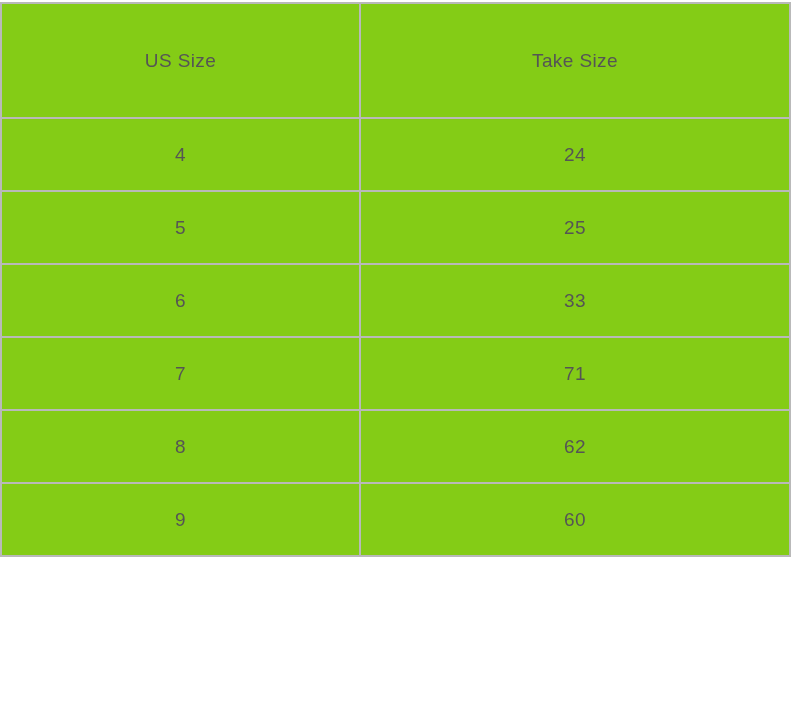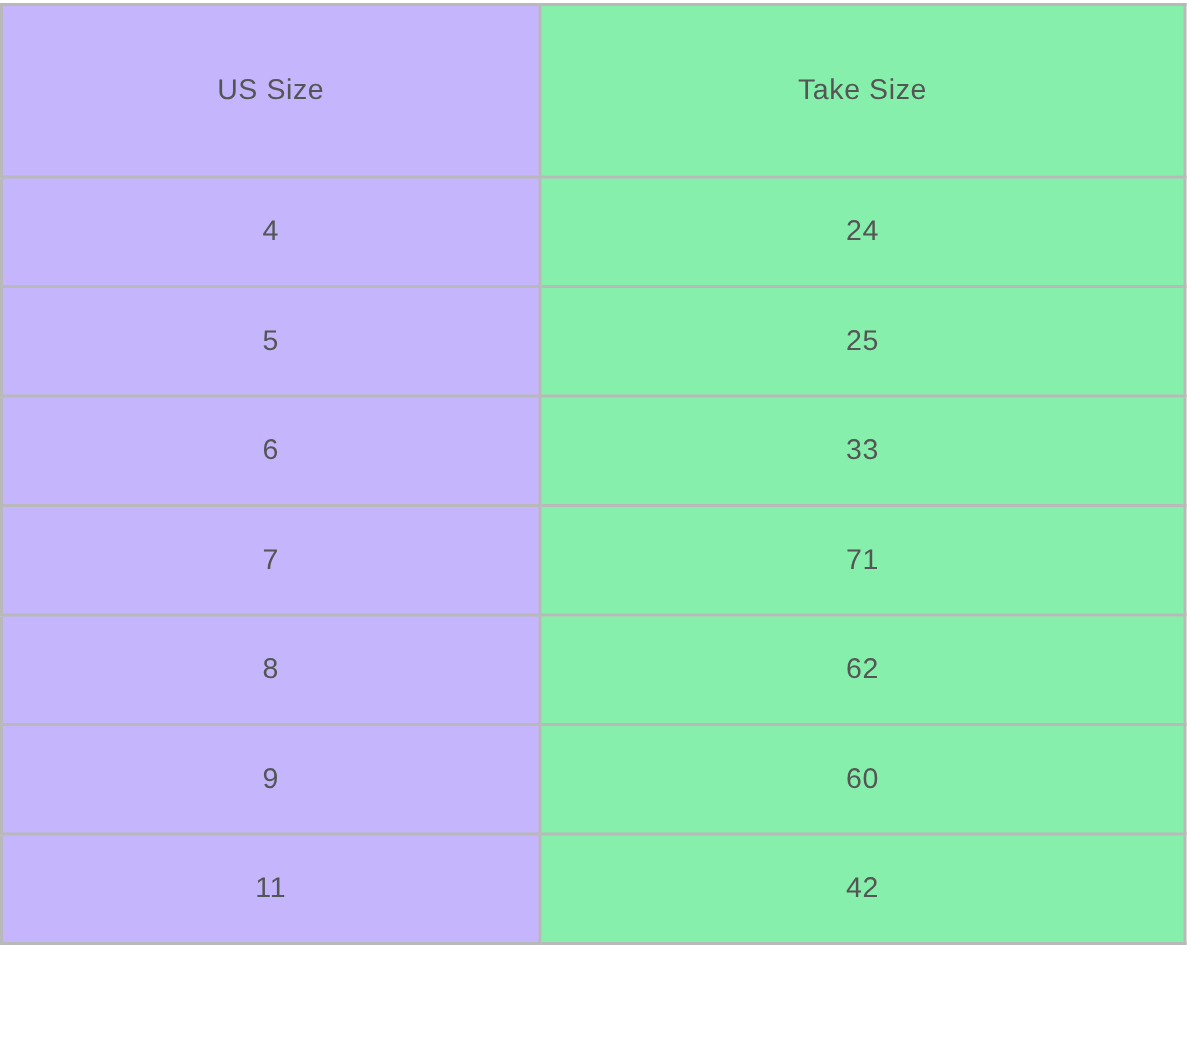--- a/index.html
+++ b/index.html
@@ -37,26 +37,26 @@
     height: 111px;
     font-size: 19px;
   }
   #size-chart tbody td {
     height: 69px;
     font-size: 19px;
   }
   
   #size-chart th.cell-us,
   #size-chart td.cell-us {
-    background: #c4b5fd;
+    background: #84cc16;
   }
   
   #size-chart th.cell-take,
   #size-chart td.cell-take {
-    background: #86efac;
+    background: #84cc16;
   }
 </style>
 </head>
 <body>
 
 <table id="size-chart">
   <colgroup>
     <col class="col-us">
     <col class="col-take">
   </colgroup>
@@ -84,18 +84,14 @@
       <td class="cell-take">71</td>
     </tr>
     <tr>
       <td class="cell-us">8</td>
       <td class="cell-take">62</td>
     </tr>
     <tr>
       <td class="cell-us">9</td>
       <td class="cell-take">60</td>
     </tr>
-    <tr>
-      <td class="cell-us">11</td>
-      <td class="cell-take">42</td>
-    </tr>
   </tbody>
 </table>
 
 </body></html>

